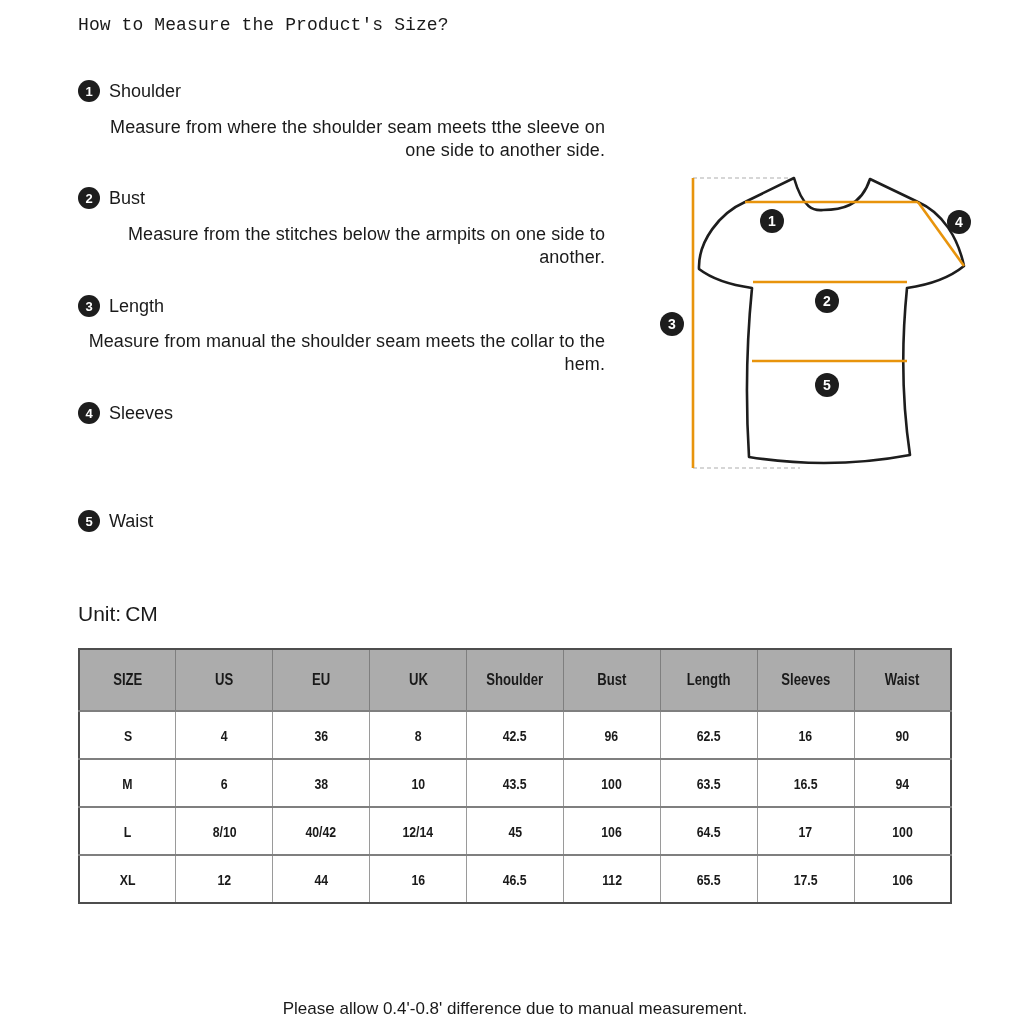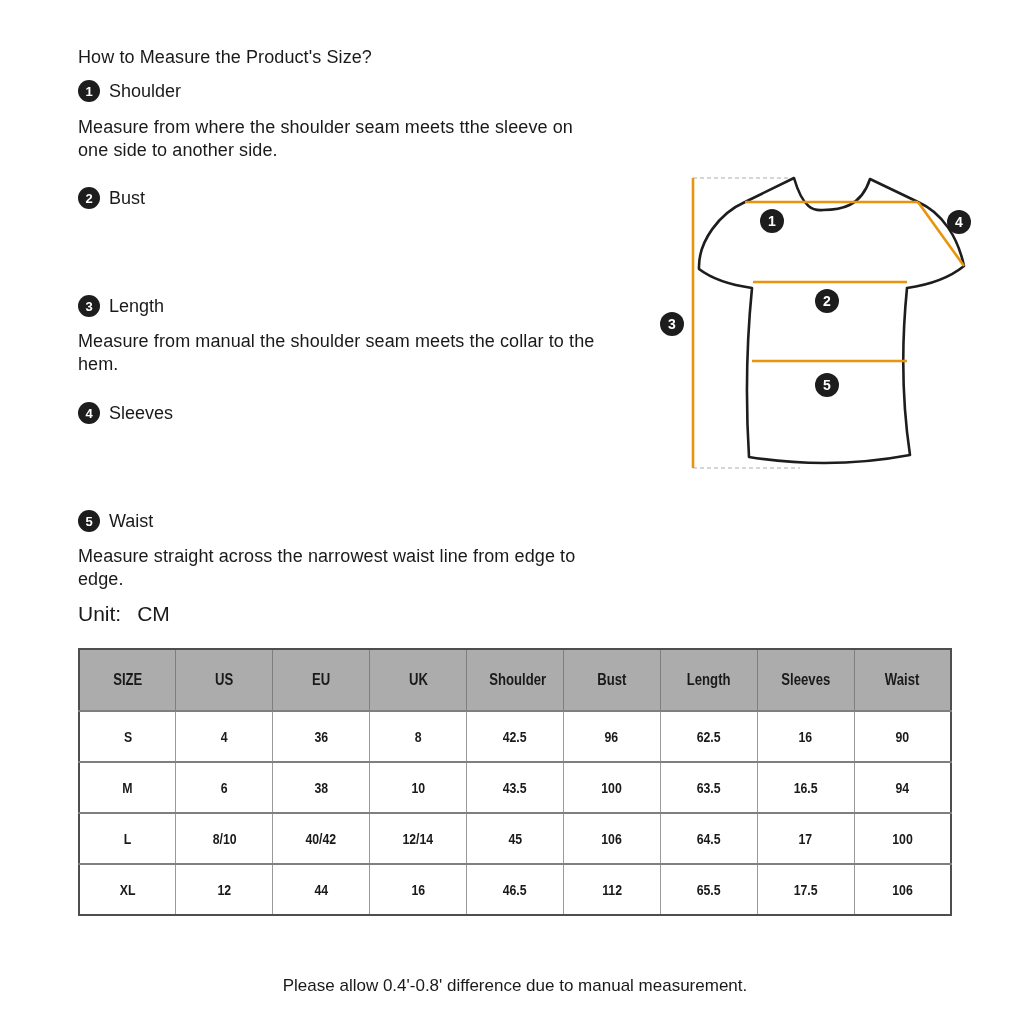--- a/index.html
+++ b/index.html
@@ -1,75 +1,75 @@
 <!DOCTYPE html>
 <html><head>
 <meta charset="utf-8">
 <style>
   * { margin:0; padding:0; box-sizing:border-box; }
   html,body { width:1024px; height:1024px; background:#ffffff; font-family:"Liberation Sans", sans-serif; color:#1a1a1a; }
   .page { position:relative; width:1024px; height:1024px; background:#fff; overflow:hidden; }
 
-  .title { position:absolute; left:78px; top:47px; font-size:18px; letter-spacing:0.1px; }
+  .title { position:absolute; left:78px; top:15px; font-size:18px; letter-spacing:0.1px;font-family:Liberation Mono, monospace; }
 
   .sec-head { position:absolute; left:78px; display:flex; align-items:center; gap:9px; }
   .badge { width:22px; height:22px; border-radius:50%; background:#1d1d1d; color:#fff;
            display:flex; align-items:center; justify-content:center; font-size:13px; font-weight:bold; }
   .sec-label { font-size:18px; }
 
-  .sec-body { position:absolute; left:78px; width:527px; font-size:18px; line-height:22.5px; letter-spacing:0.1px; }
+  .sec-body { position:absolute; left:78px; width:527px; font-size:18px; line-height:22.5px; letter-spacing:0.1px;text-align:right; }
 
-  .unit-line { position:absolute; left:78px; top:602px; font-size:21px; display:flex; gap:16px;text-align:center; }
+  .unit-line { position:absolute; left:78px; top:602px; font-size:21px; display:flex; gap:4px;text-align:center; }
 
   .size-table { position:absolute; left:78px; top:648px; width:874px; border-collapse:collapse;
                 table-layout:fixed; border:2px solid #4e4e4e; }
   .size-table th { height:62px; background:#acacac; border:1px solid #7f7f7f; font-size:16px; font-weight:bold; }
   .size-table td { height:48px; background:#fff; border-left:1px solid #9a9a9a; border-right:1px solid #9a9a9a;
                    border-top:2px solid #7f7f7f; text-align:center; font-size:15px; font-weight:bold; }
-  .size-table th, .size-table td { text-align:center; padding:16px;margin-top:16px; }
+  .size-table th, .size-table td { text-align:center; padding:8px;margin-top:16px; }
   .cnd { display:inline-block; transform:scaleX(0.82); transform-origin:center; white-space:nowrap; }
 
-  .footnote { position:absolute; left:78px; top:976px; width:874px; text-align:center; font-size:17px; }
+  .footnote { position:absolute; left:78px; top:999px; width:874px; text-align:center; font-size:17px; }
 
   .diagram { position:absolute; left:648px; top:158px; }
 </style>
 </head>
 <body>
 
 <div class="page">
 
   <div class="title">How to Measure the Product's Size?</div>
 
   <div class="sec-head" style="top:80px">
     <span class="badge">1</span>
     <span class="sec-label">Shoulder</span>
   </div>
   <p class="sec-body" style="top:116px">Measure from where the shoulder seam meets tthe sleeve on one side to another side.</p>
 
   <div class="sec-head" style="top:187px">
     <span class="badge">2</span>
     <span class="sec-label">Bust</span>
   </div>
+  <p class="sec-body" style="top:223px">Measure from the stitches below the armpits on one side to another.</p>
 
   <div class="sec-head" style="top:295px">
     <span class="badge">3</span>
     <span class="sec-label">Length</span>
   </div>
   <p class="sec-body" style="top:330px">Measure from manual the shoulder seam meets the collar to the hem.</p>
 
   <div class="sec-head" style="top:402px">
     <span class="badge">4</span>
     <span class="sec-label">Sleeves</span>
   </div>
 
   <div class="sec-head" style="top:510px">
     <span class="badge">5</span>
     <span class="sec-label">Waist</span>
   </div>
-  <p class="sec-body" style="top:545px">Measure straight across the narrowest waist line from edge to edge.</p>
 
   <svg class="diagram" width="376" height="320" viewBox="0 0 376 320">
 
     <line x1="45" y1="20" x2="140" y2="20" stroke="#c9c9c9" stroke-width="1.6" stroke-dasharray="4 3"></line>
     <line x1="45" y1="310" x2="152" y2="310" stroke="#c9c9c9" stroke-width="1.6" stroke-dasharray="4 3"></line>
 
     <path d="M97,44 L146,20
              C155,51 166,53 175,52 C192,52 213,49 222,21
              L270,44
              C295,55 310,80 316,108

